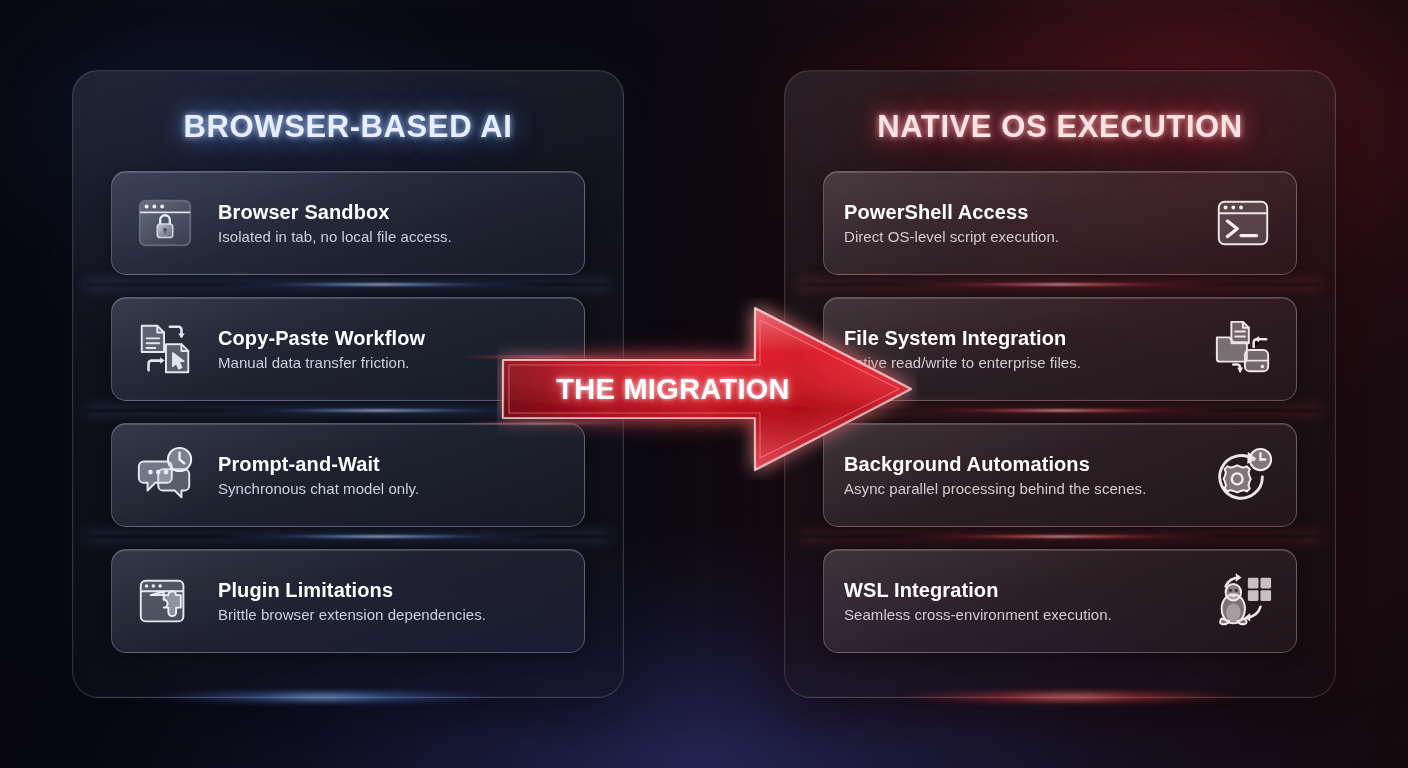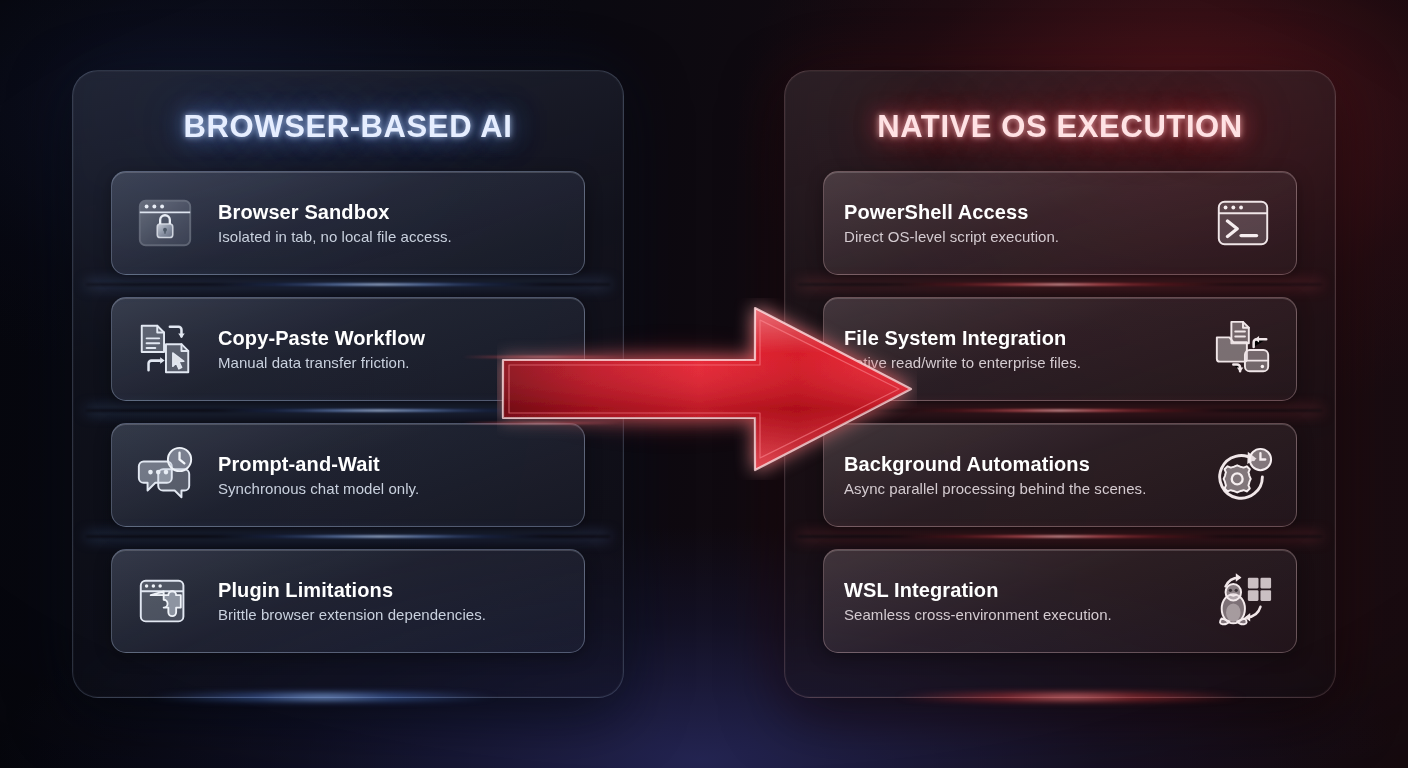--- a/index.html
+++ b/index.html
@@ -468,15 +468,16 @@
       </defs>
 
       <g filter="url(#arrowOuterGlow)">
         <path d="M6 62 H258 V10 L414 91 L258 172 V120 H6 Z" fill="url(#arrowFill)" stroke="#ffd9dc" stroke-width="2.2" stroke-linejoin="round" stroke-opacity="0.8"></path>
         <path d="M6 62 H258 V10 L414 91 L258 172 V120 H6 Z" fill="url(#arrowSheen)"></path>
       </g>
 
       <path d="M12 67 H263 V22 L402 91 L263 160 V115 H12 Z" fill="none" stroke="#ff8d95" stroke-width="1.2" stroke-opacity="0.55" stroke-linejoin="round"></path>
     </svg>
 
+    <div id="arrow-label">THE MIGRATION</div>
   </div>
 
 </div>
 
 </body></html>

